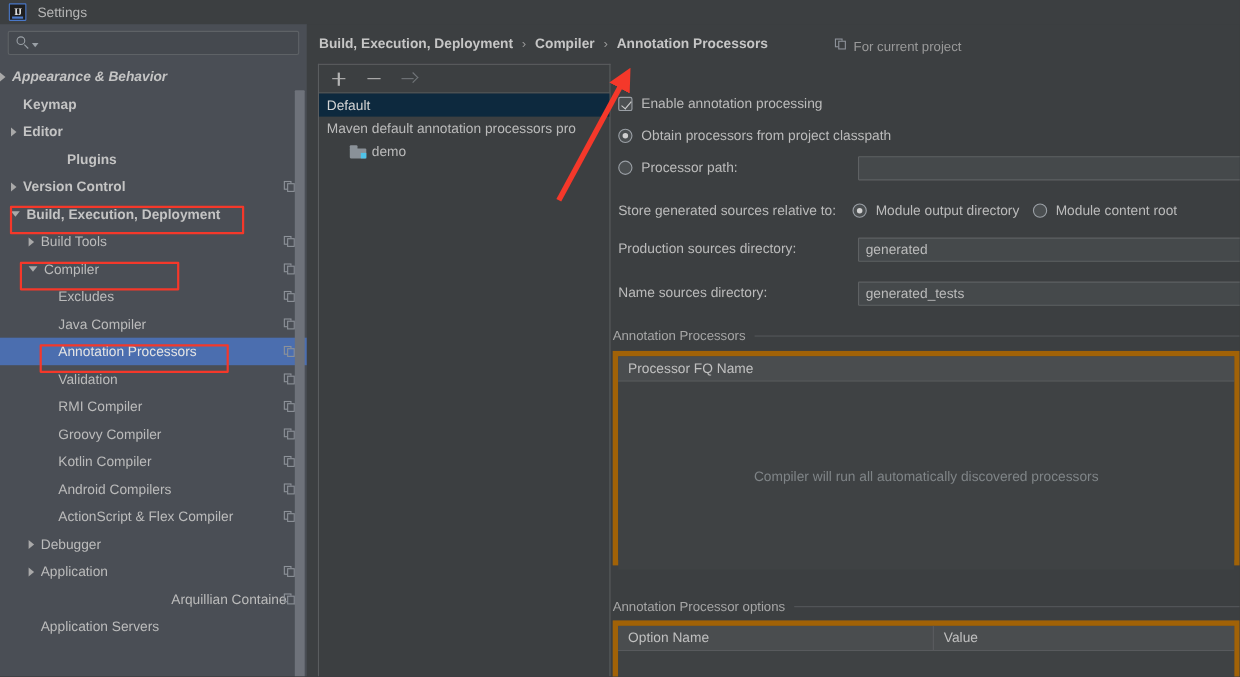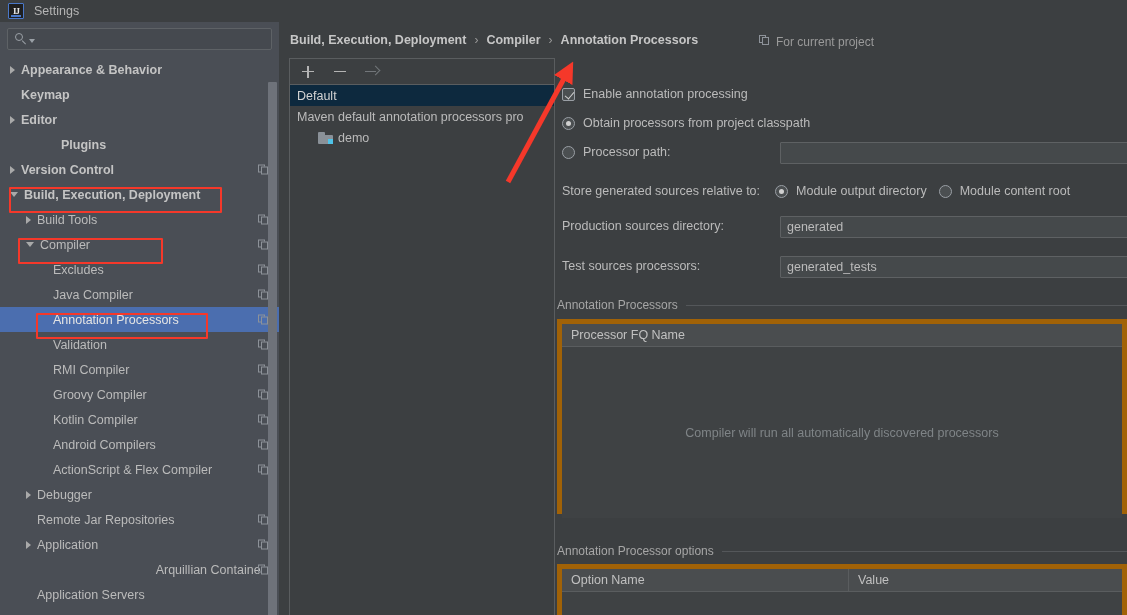--- a/index.html
+++ b/index.html
@@ -261,21 +261,21 @@
       <div class="search-box">
         <span class="search-icon">
           <span class="lens"></span>
             <span class="handle"></span>
         </span>
         <span class="search-caret"></span>
         <input class="search-input" type="text" placeholder="" style="">
       </div>
     </div>
     <div class="tree" id="sidebar-tree">
-        <div class="tree-row bold" style="padding-left: 10px;">
+        <div class="tree-row bold" style="padding-left: 0; font-style: italic;">
           <span class="arrow right"></span>
           <span class="tree-label">Appearance &amp; Behavior</span>
         </div>
         <div class="tree-row bold" style="padding-left: 10px;">
           <span class="arrow none"></span>
           <span class="tree-label">Keymap</span>
         </div>
         <div class="tree-row bold" style="padding-left: 10px;">
           <span class="arrow right"></span>
           <span class="tree-label">Editor</span>
@@ -380,28 +380,20 @@
           <span class="arrow none"></span>
           <span class="tree-label">ActionScript &amp; Flex Compiler</span>
           <span class="copy-icon">
             <span class="a"></span>
             <span class="b"></span>
           </span>
         </div>
         <div class="tree-row" style="padding-left: 26px;">
           <span class="arrow right"></span>
           <span class="tree-label">Debugger</span>
-        </div>
-        <div class="tree-row" style="padding-left: 26px;">
-          <span class="arrow none"></span>
-          <span class="tree-label">Remote Jar Repositories</span>
-          <span class="copy-icon">
-            <span class="a"></span>
-            <span class="b"></span>
-          </span>
         </div>
         <div class="tree-row" style="padding-left: 26px;">
           <span class="arrow right"></span>
           <span class="tree-label">Application</span>
           <span class="copy-icon">
             <span class="a"></span>
             <span class="b"></span>
           </span>
         </div>
         <div class="tree-row" style="padding-left: 26px; justify-content: flex-end;">
@@ -490,21 +482,21 @@
         <span class="lbl">Module output directory</span>
         <span class="radio" style="margin-left:12px;"></span>
         <span class="lbl">Module content root</span>
       </div>
 
       <div style="position:absolute; left:5px; top:165px; font-size:12.5px; color:#bbbbbb; white-space:nowrap;">Production sources directory:</div>
       <div class="field" style="position:absolute; left:223px; top:162px; width:380px;">
         <span>generated</span>
       </div>
 
-      <div style="position:absolute; left:5px; top:205px; font-size:12.5px; color:#bbbbbb; white-space:nowrap;">Test sources processors:</div>
+      <div style="position:absolute; left:5px; top:205px; font-size:12.5px; color:#bbbbbb; white-space:nowrap;">Name sources directory:</div>
       <div class="field" style="position:absolute; left:223px; top:202px; width:380px;">
         <span>generated_tests</span>
       </div>
 
       <div class="group-title" style="position:absolute; left:0px; top:244px; width:570px;">
         <span>Annotation Processors</span>
         <span class="group-line"></span>
       </div>
 
       <div class="tbl" style="position:absolute; left:0px; top:265px; width:570px; height:195px;">

